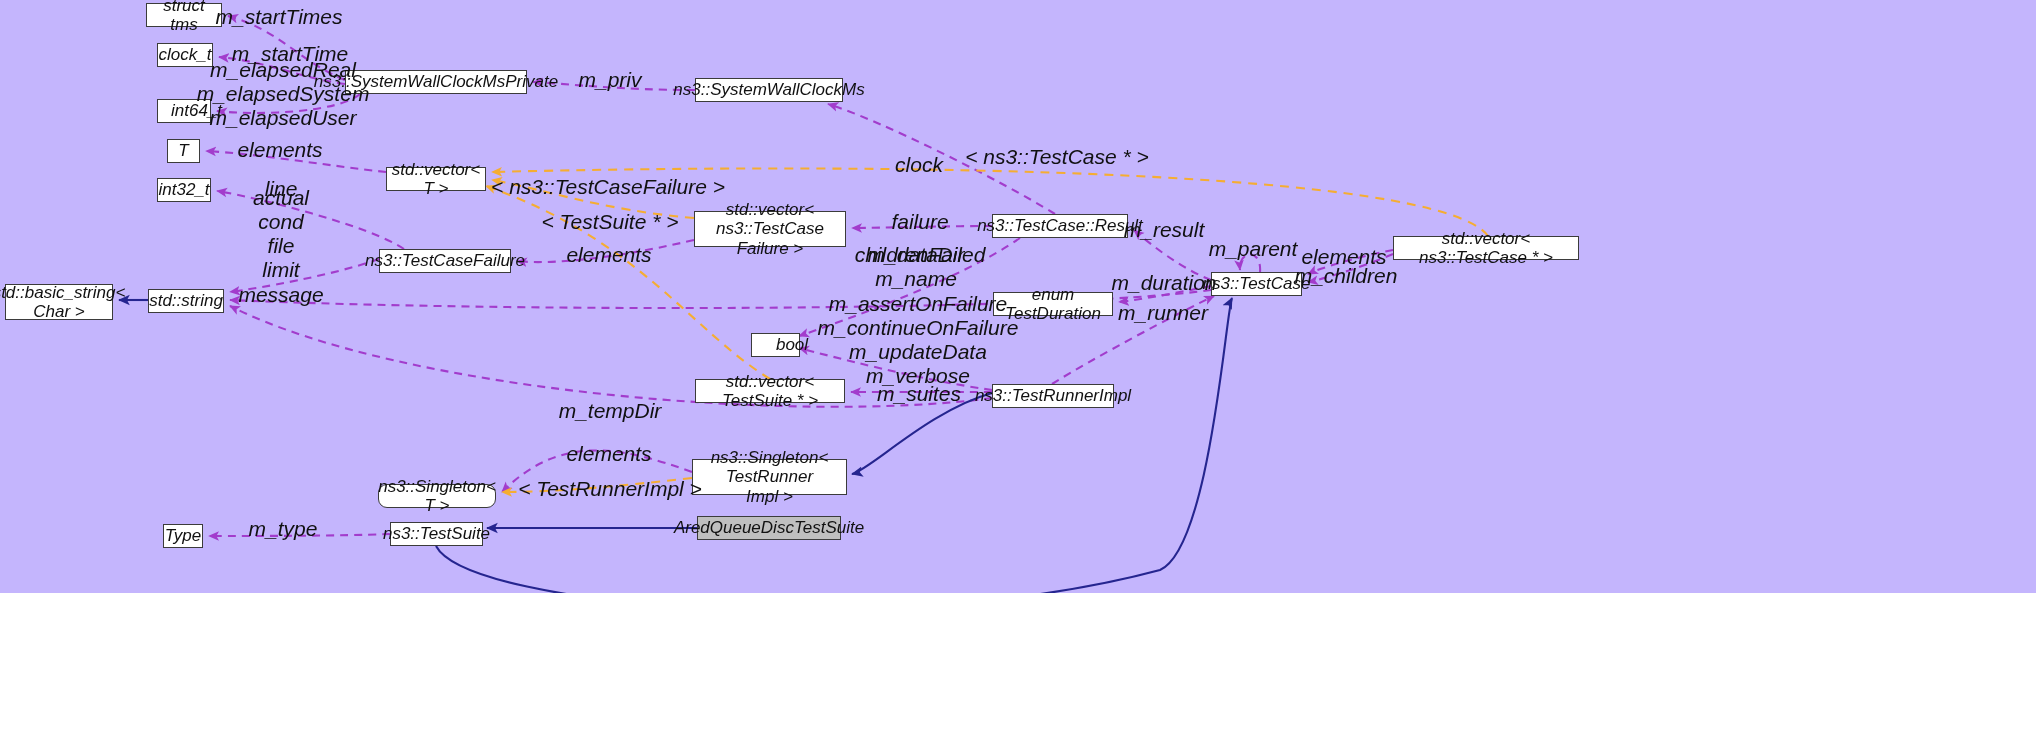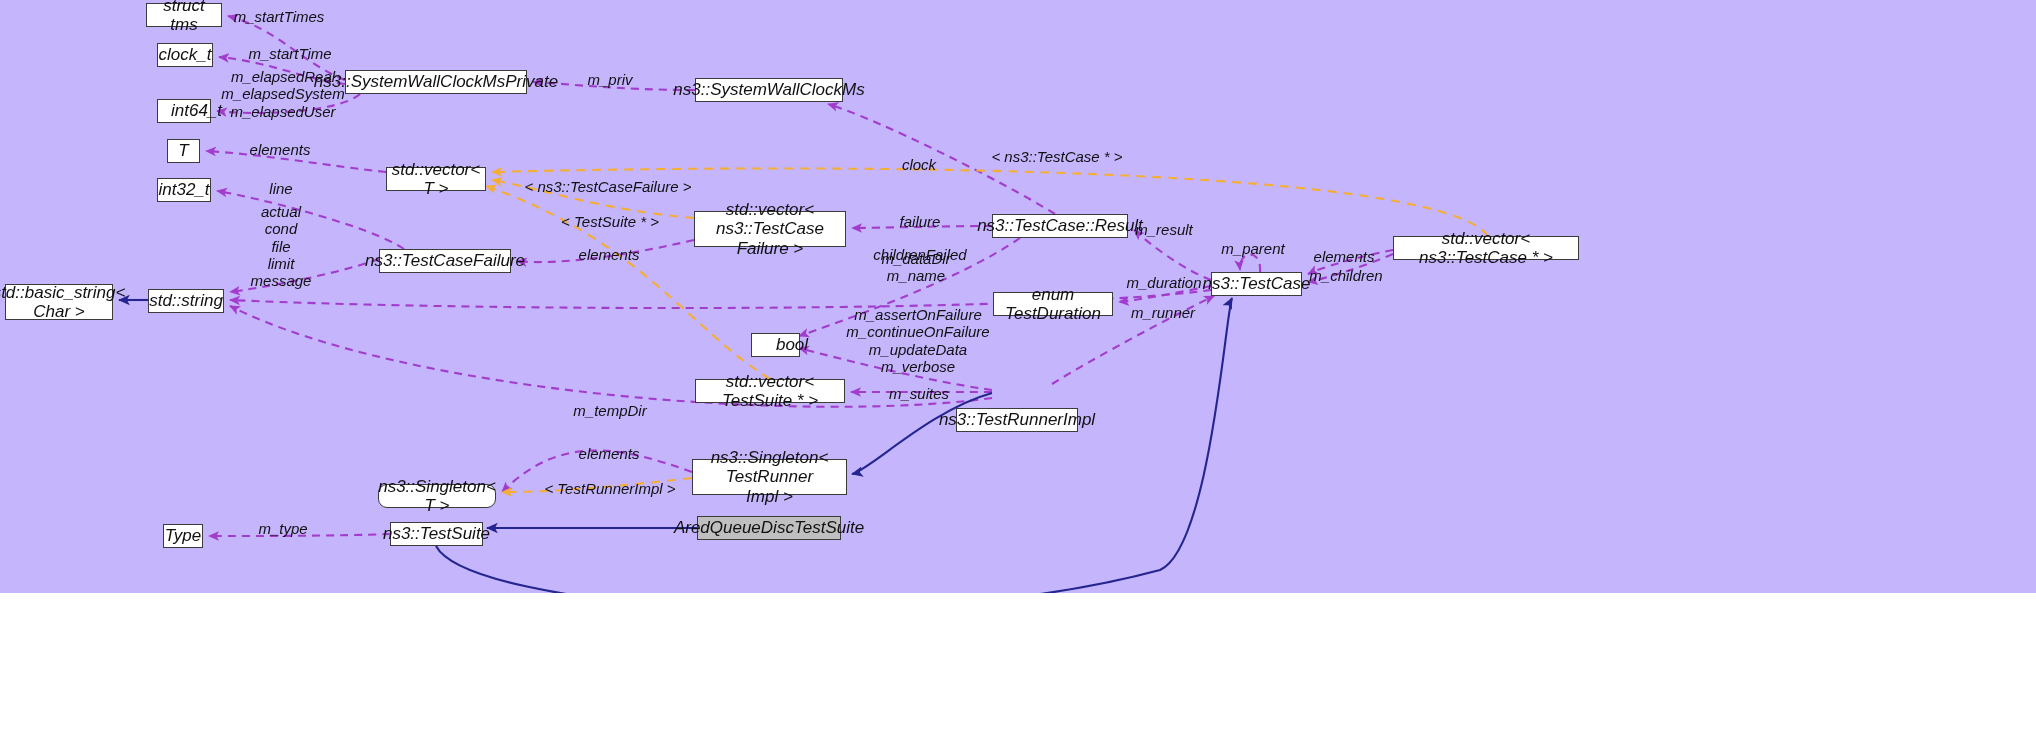--- a/index.html
+++ b/index.html
@@ -42,21 +42,21 @@
     padding: 1px 7px;
     z-index: 3;
   }
   .node.highlight {
     background: #bfbfbf;
     border-color: #3b3b3b;
   }
   .edge-label {
     position: absolute;
     color: #111111;
-    font-size: 15px;
+    font-size: 21px;
     line-height: 1.15;
     text-align: center;
     white-space: pre-line;
     background: transparent;
     z-index: 4;
     transform: translate(-50%, -50%);
     pointer-events: none;
   }
 </style>
 </head>
@@ -131,21 +131,21 @@
   <div class="node" style="left:992px;top:214px;width:136px;height:24px;">ns3::TestCase::Result</div>
   <div class="node" style="left:1393px;top:236px;width:186px;height:24px;">std::vector&lt; ns3::TestCase * &gt;</div>
   <div class="node" style="left:379px;top:249px;width:132px;height:24px;">ns3::TestCaseFailure</div>
   <div class="node" style="left:1211px;top:272px;width:91px;height:24px;">ns3::TestCase</div>
   <div class="node" style="left:5px;top:284px;width:108px;height:36px;">std::basic_string&lt;
 Char &gt;</div>
   <div class="node" style="left:148px;top:289px;width:76px;height:24px;">std::string</div>
   <div class="node" style="left:993px;top:292px;width:120px;height:24px;">enum TestDuration</div>
   <div class="node" style="left:751px;top:333px;width:42px;height:24px;padding-left:40px;">bool</div>
   <div class="node" style="left:695px;top:379px;width:150px;height:24px;">std::vector&lt; TestSuite * &gt;</div>
-  <div class="node" style="left:956px;top:384px;width:122px;height:24px;margin-top:24px;">ns3::TestRunnerImpl</div>
+  <div class="node" style="left:992px;top:384px;width:122px;height:24px;">ns3::TestRunnerImpl</div>
   <div class="node" style="left:692px;top:459px;width:155px;height:36px;">ns3::Singleton&lt; TestRunner
 Impl &gt;</div>
   <div class="node" style="left:378px;top:484px;width:118px;height:24px;border-radius:9px;">ns3::Singleton&lt; T &gt;</div>
   <div class="node" style="left:163px;top:524px;width:40px;height:24px;">Type</div>
   <div class="node" style="left:390px;top:522px;width:93px;height:24px;">ns3::TestSuite</div>
   <div class="node highlight" style="left:697px;top:516px;width:144px;height:24px;">AredQueueDiscTestSuite</div>
 
   <div class="edge-label" style="left:279px;top:17px;">m_startTimes</div>
   <div class="edge-label" style="left:290px;top:54px;">m_startTime</div>
   <div class="edge-label" style="left:283px;top:94px;">m_elapsedReal

